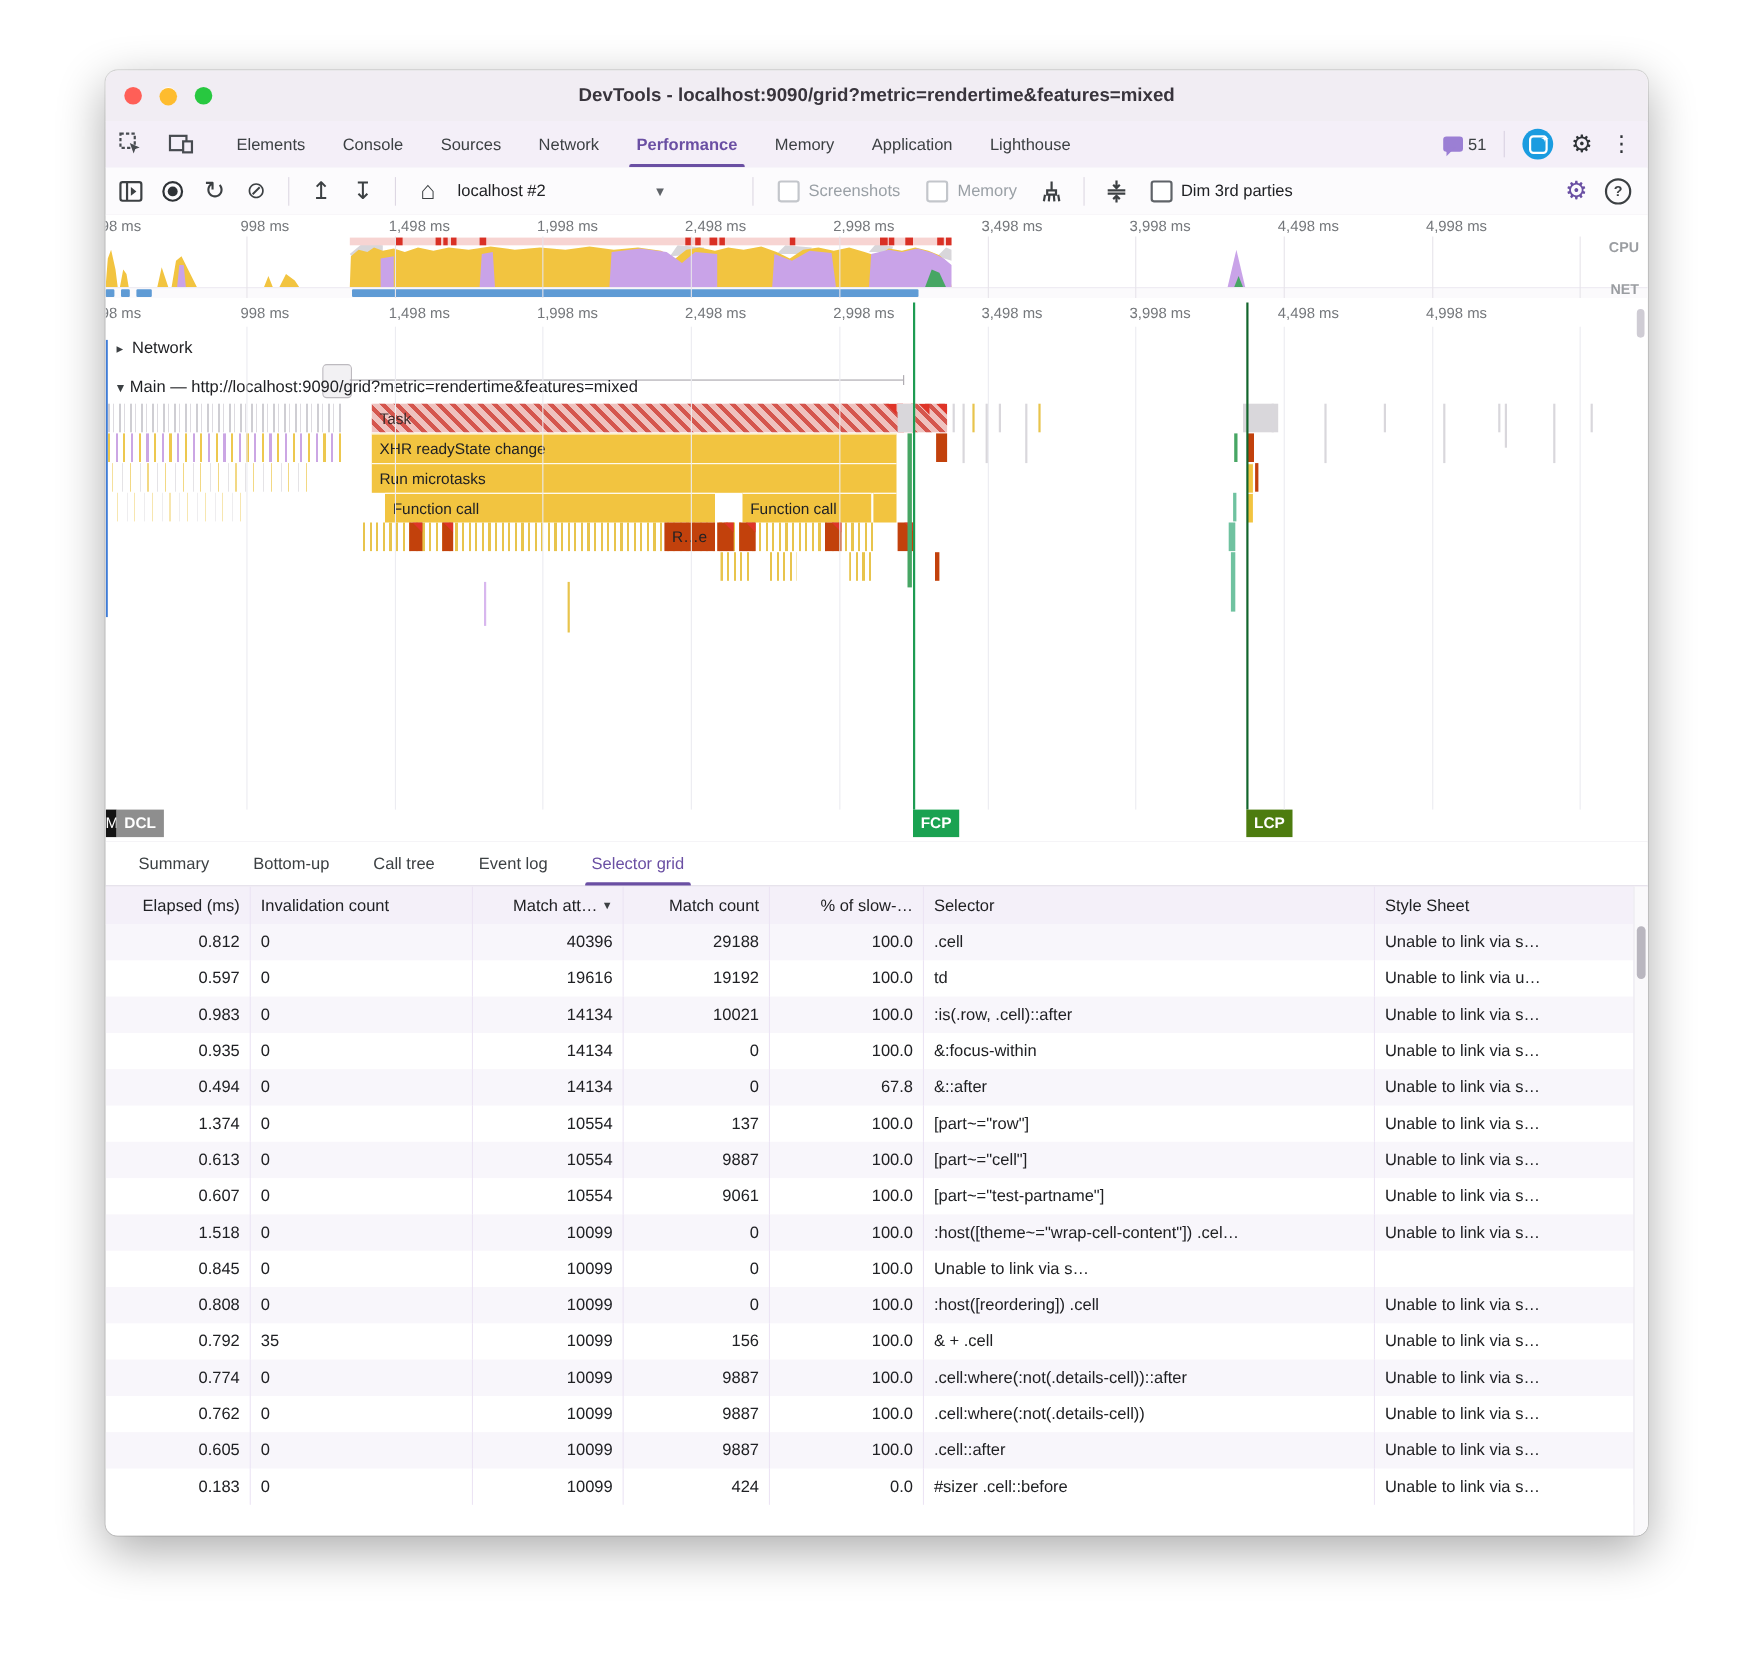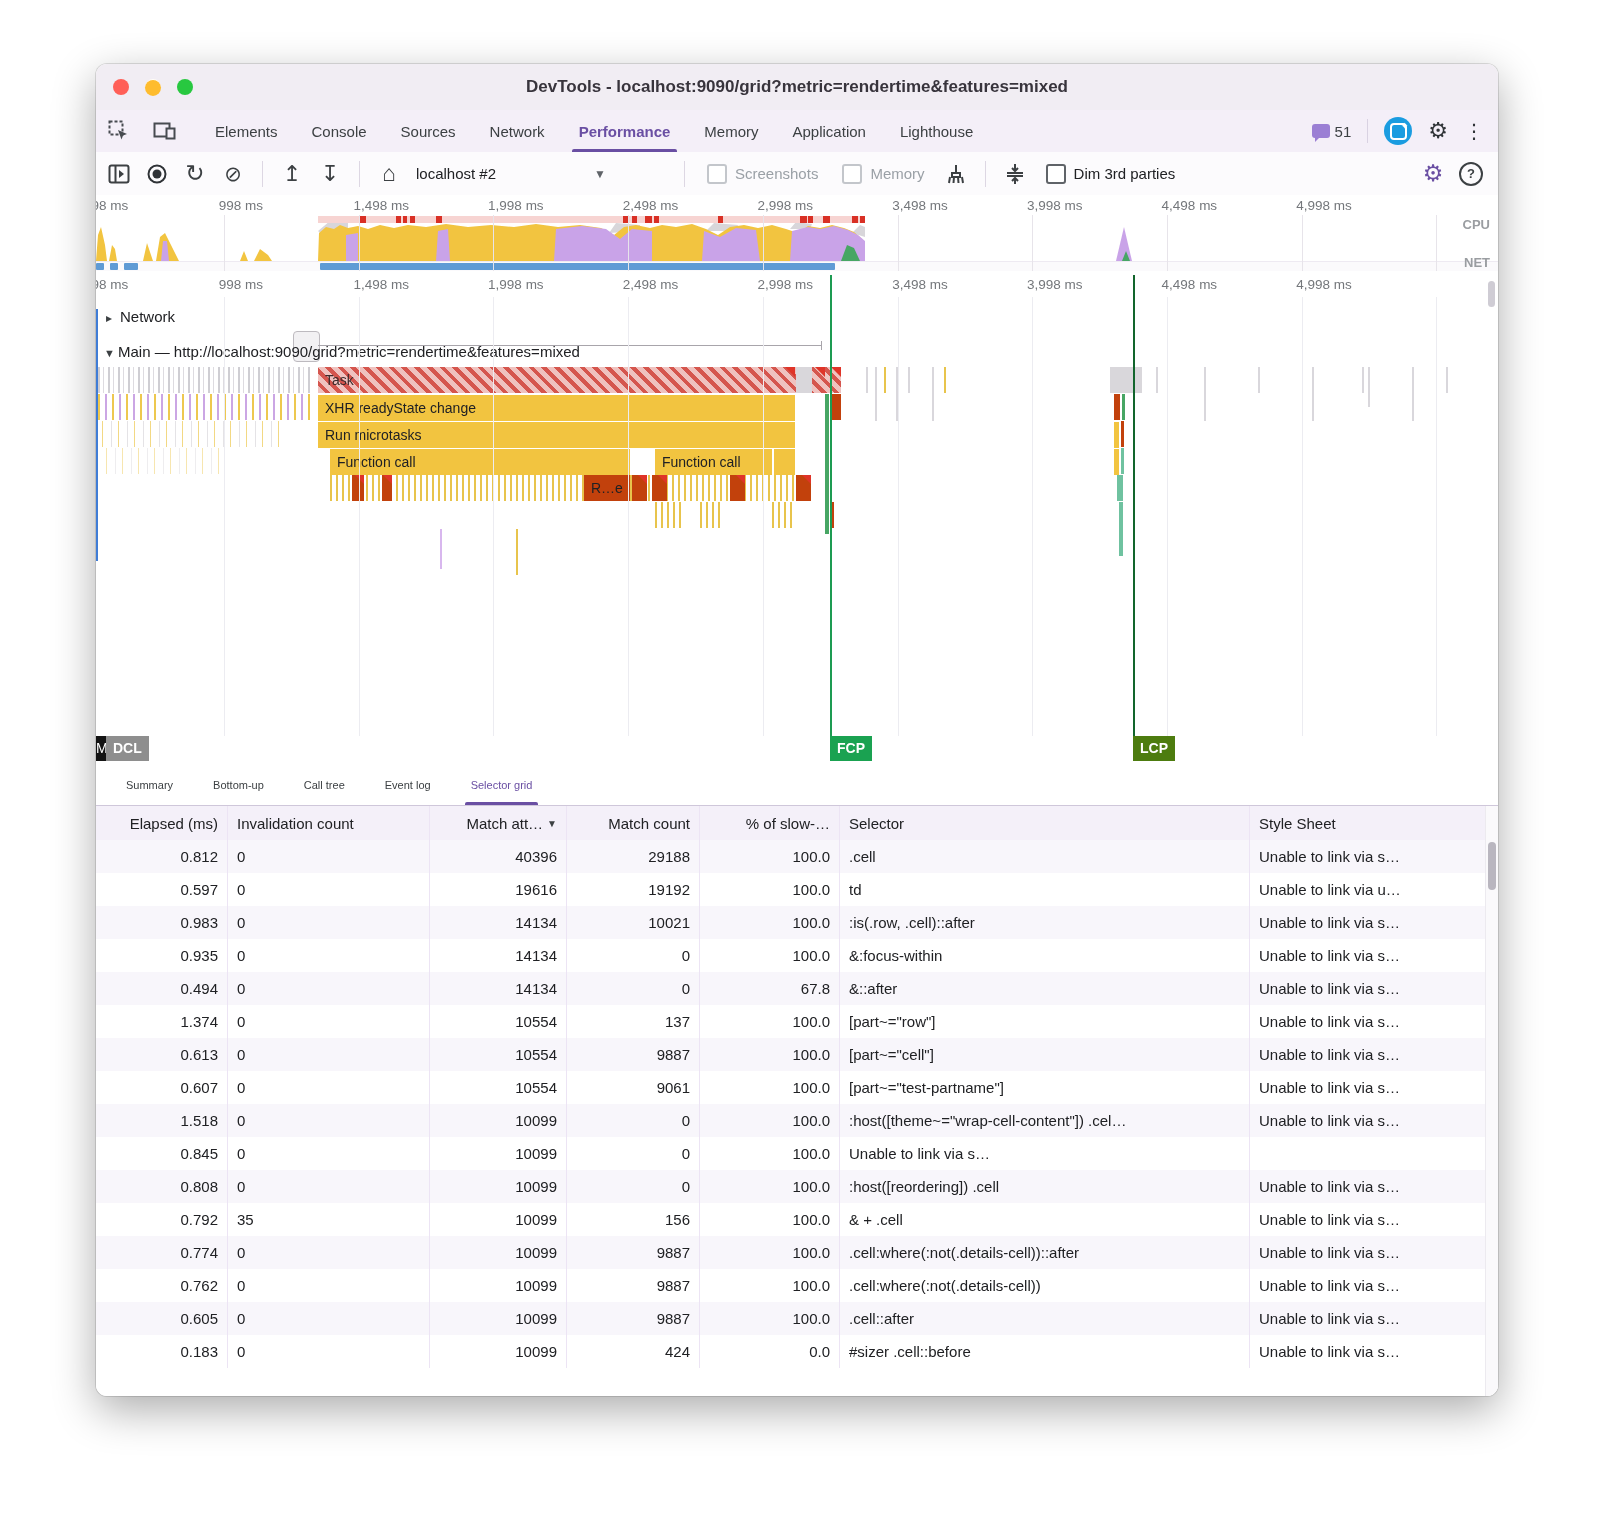--- a/index.html
+++ b/index.html
@@ -67,21 +67,21 @@
   
   .timeline{position:absolute;left:0;top:207px;width:100%;height:494px;background:#fff;border-bottom:1px solid #d8d2de;overflow:hidden;}
   .timeline .rlabel{top:6px;}
   .trackrow{position:absolute;left:0;width:100%;}
   .tracklabel{position:absolute;font-size:15px;color:#202124;white-space:nowrap;}
   .disc{display:inline-block;width:14px;color:#3c4043;font-size:12px;}
   .netslider-box{position:absolute;left:197px;top:30px;width:25px;height:29px;background:#f2f1f3;border:1px solid #bdbabf;border-radius:4px;}
   .netslider-line{position:absolute;left:222px;top:44px;width:503px;height:1px;background:#a8a5ab;}
   .netslider-tick{position:absolute;left:725px;top:40px;width:1px;height:9px;background:#a8a5ab;}
   .leftblue{position:absolute;left:0;top:38px;width:2px;height:252px;background:#3f7cd6;}
-  .bar{position:absolute;height:26px;font-size:14px;line-height:26px;white-space:nowrap;overflow:hidden;color:#202124;}
+  .bar{position:absolute;height:26px;font-size:14px;line-height:26px;white-space:nowrap;overflow:hidden;color:#202124;margin-left:20px;}
   .bar .lbl{padding-left:7px;}
   .yellow{background:#f2c440;border-top:1px solid #fff;}
   .purpleb{background:#c2410c;}
   .ptri::after{content:"";position:absolute;right:0;top:0;border-left:9px solid transparent;border-top:9px solid #df3428;}
   .task{background:repeating-linear-gradient(45deg,#efc2bf 0 5px,#d5564e 5px 9px);}
   .task .graynotch{position:absolute;left:478px;top:0;width:16px;height:26px;background:#d9d7db;}
   .task .lbl{color:#3d2b2b;font-weight:400;}
   .rtri{position:absolute;top:0;border-left:10px solid transparent;border-top:10px solid #df3428;}
   .texture{position:absolute;height:26px;background:repeating-linear-gradient(90deg,#e8c44c 0 2px,transparent 2px 6px);}
   .texmix1{position:absolute;height:26px;background:repeating-linear-gradient(90deg,#cfced3 0 2px,transparent 2px 5px,#dddbe0 5px 6px,transparent 6px 10px);}
@@ -94,21 +94,21 @@
   .lcpline{left:1037px;background:#12652c;}
   .badge{position:absolute;top:465px;height:25px;line-height:25px;padding:0 7px;font-size:14px;font-weight:600;color:#fff;}
   .chip{position:absolute;left:0;top:465px;width:10px;height:25px;background:#141414;color:#fff;overflow:hidden;font-size:14px;line-height:25px;}
   .dclb{left:10px;background:#8e8e8e;}
   .fcpb{left:734px;background:#1aa251;}
   .lcpb{left:1037px;background:#4d7c0f;}
   .tlscroll{position:absolute;right:3px;top:10px;width:7px;height:26px;border-radius:4px;background:#cfccd4;}
 
   
   .ptabs{position:absolute;left:0;top:701px;width:100%;height:41px;background:#fff;border-bottom:1px solid #cfc7da;display:flex;align-items:stretch;padding-left:24px;box-sizing:border-box;}
-  .ptab{position:relative;display:flex;align-items:center;padding:0 6px;margin-right:28px;font-size:11px;color:#3c4043;white-space:nowrap;}
+  .ptab{position:relative;display:flex;align-items:center;padding:0 6px;margin-right:28px;font-size:15px;color:#3c4043;white-space:nowrap;}
   .ptab.active{color:#6a4fa3;}
   .ptab.active::after{content:"";position:absolute;left:0;right:0;bottom:0;height:3px;background:#6a4fa3;border-radius:2px 2px 0 0;}
 
   
   .tablewrap{position:absolute;left:0;top:742px;width:100%;bottom:0;background:#fff;}
   .thead,.tr{display:grid;grid-template-columns:132px 202px 137px 133px 140px 410px 236px;}
   .thead{height:34px;background:#f4f0f9;border-bottom:1px solid #ddd4e8;}
   .th,.td{display:flex;align-items:center;font-size:15px;overflow:hidden;white-space:nowrap;box-sizing:border-box;border-right:1px solid #ece4f4;}
   .th{color:#202124;}
   .al{justify-content:flex-start;padding-left:9px;}

